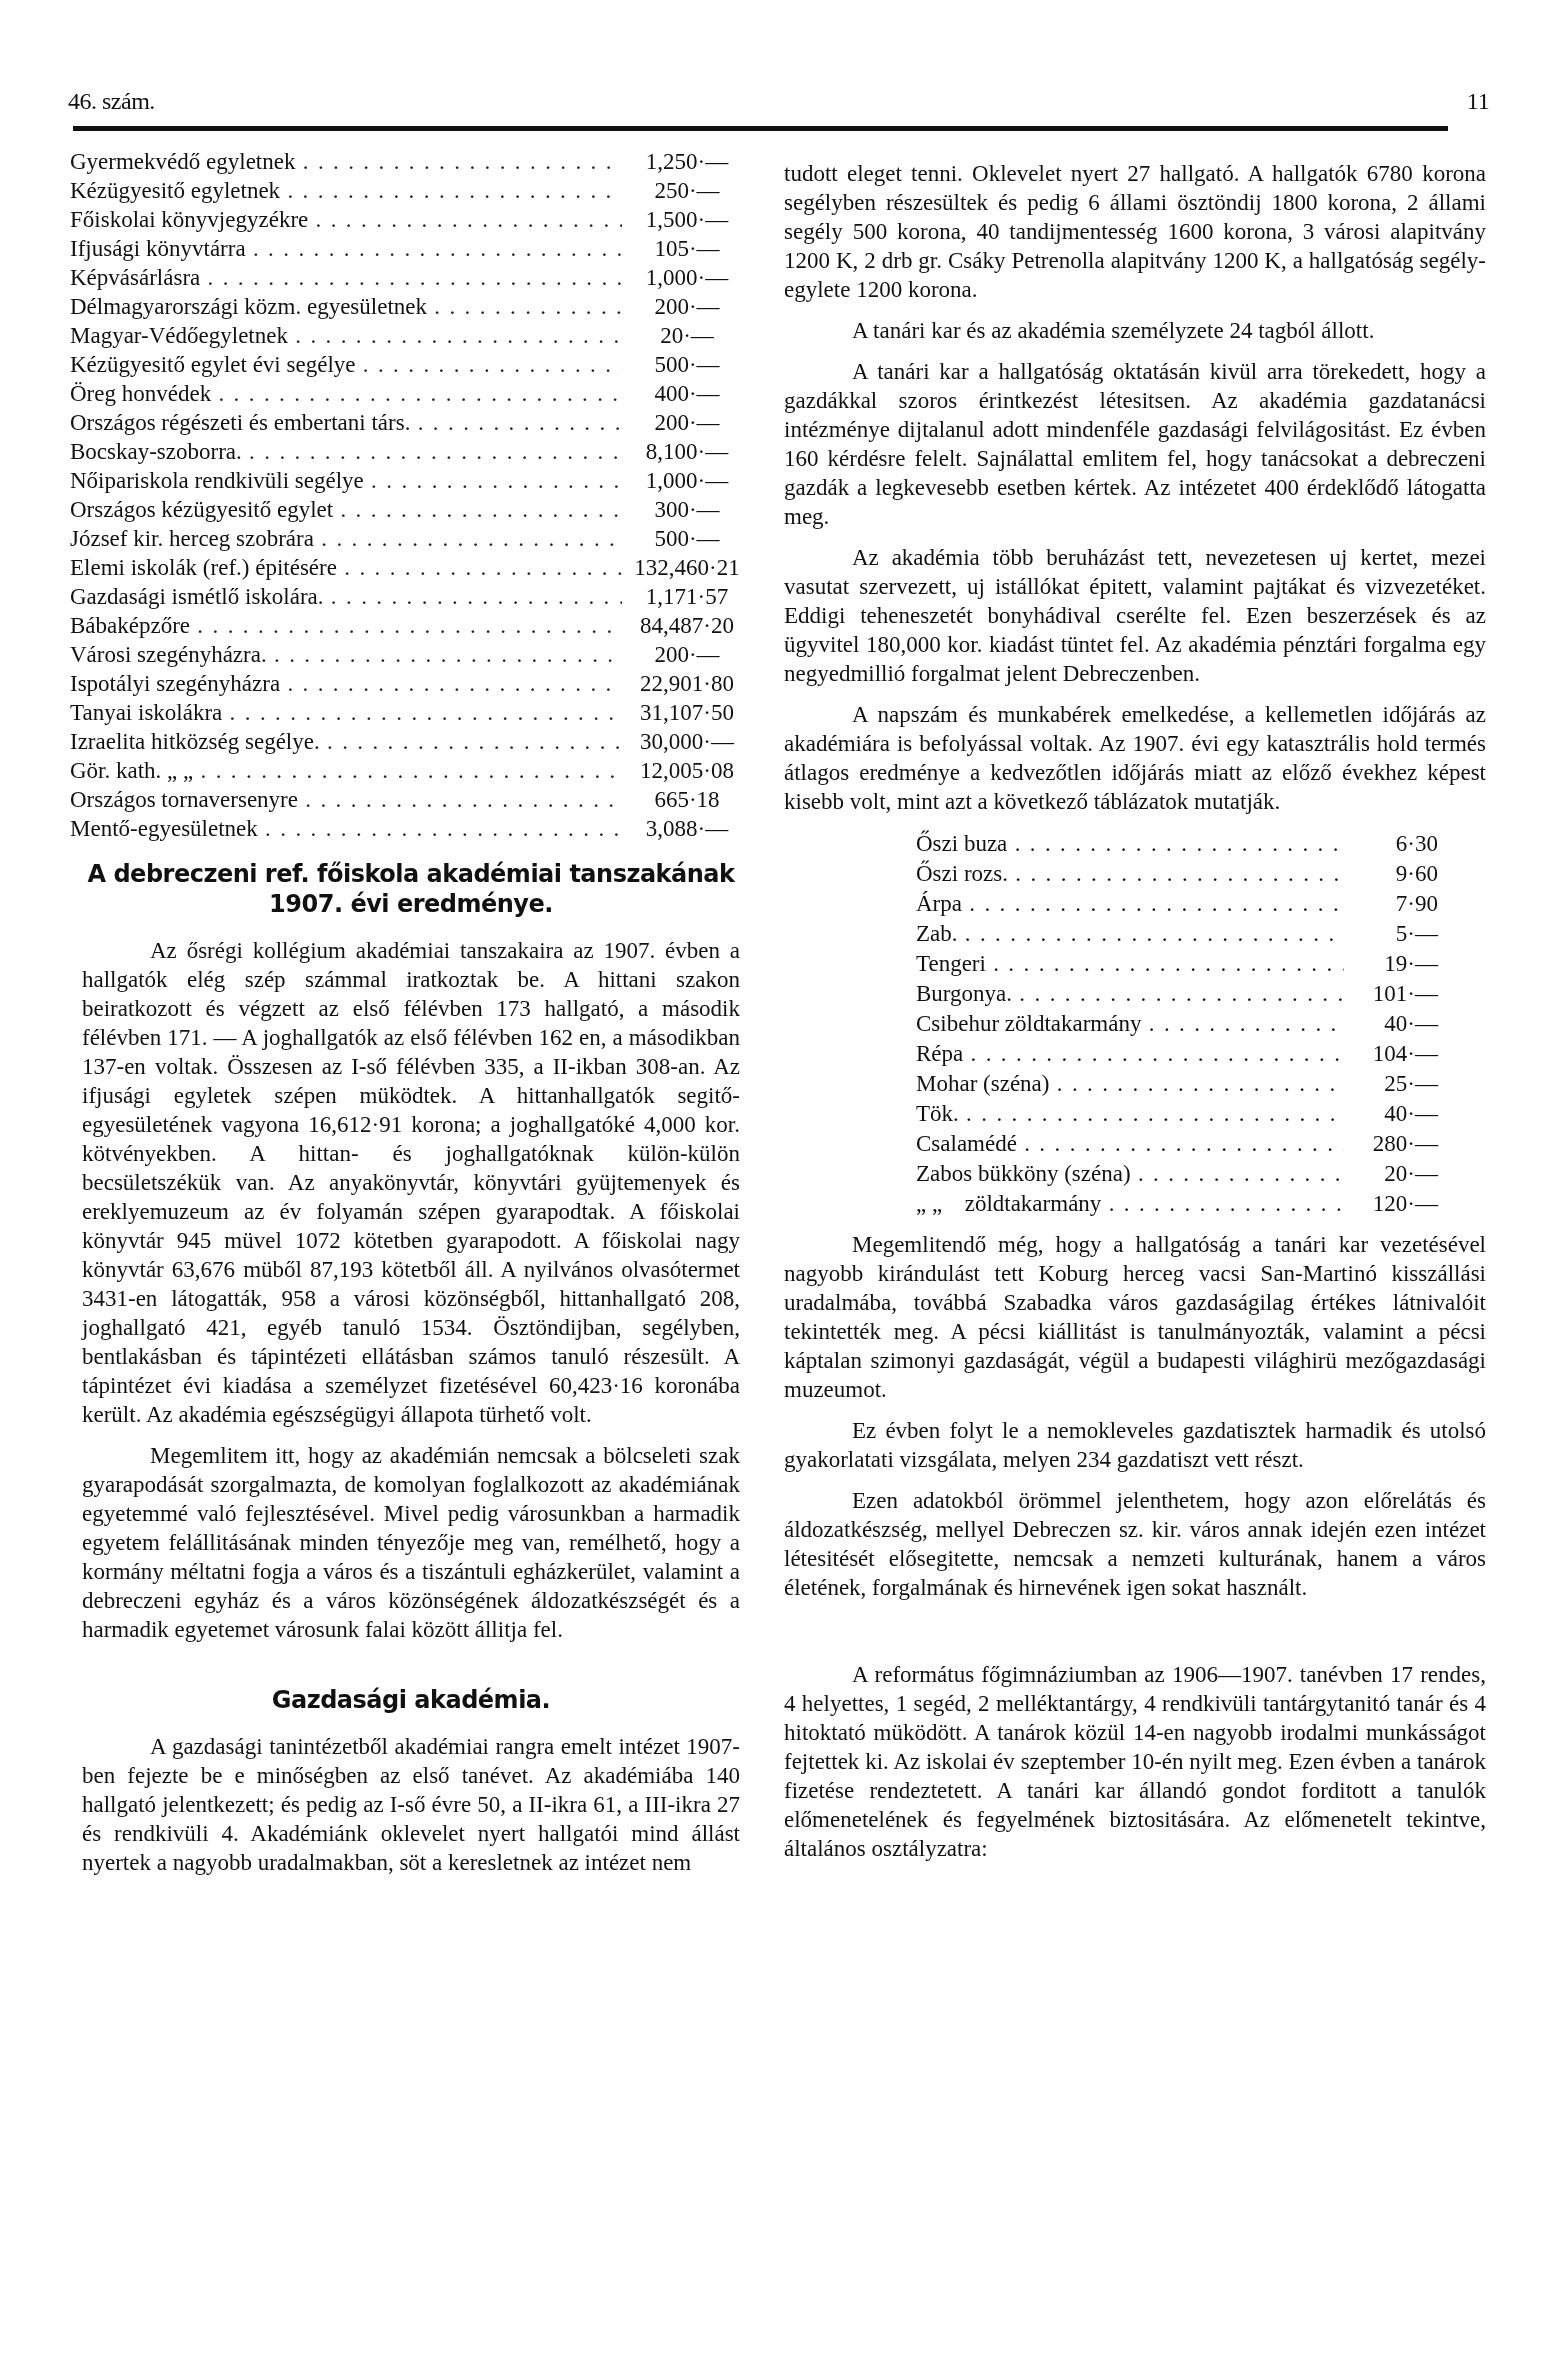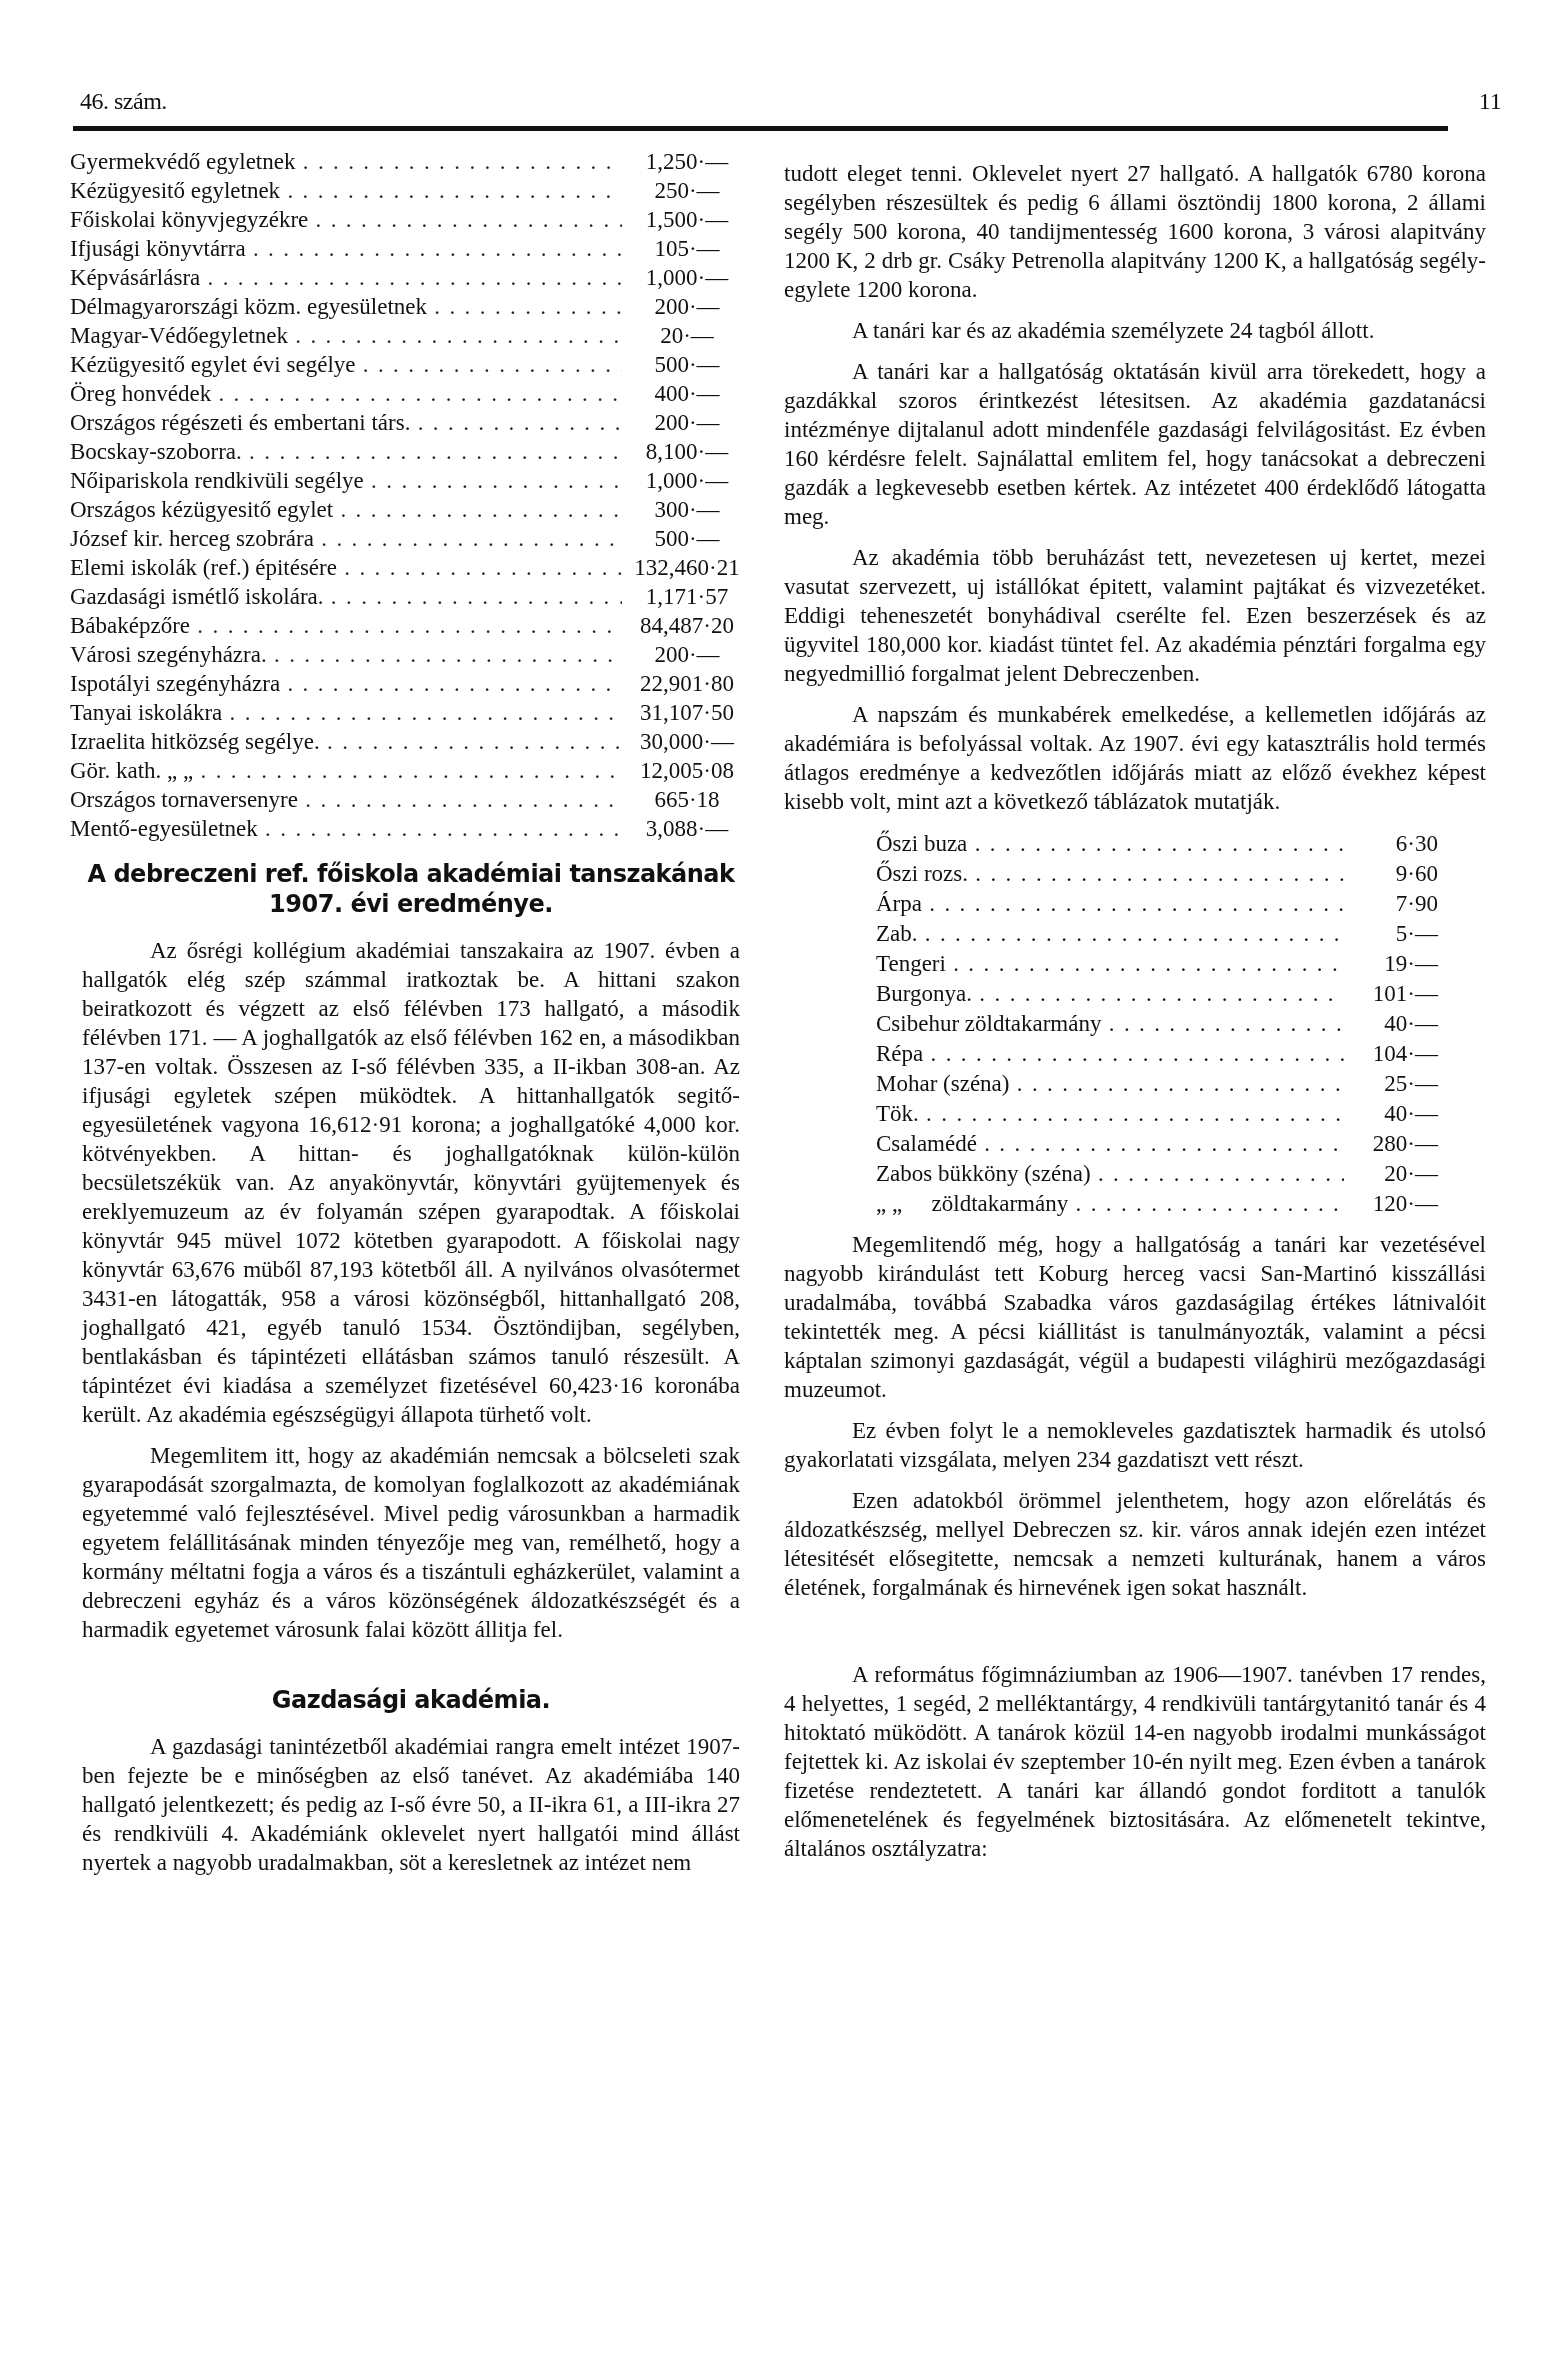--- a/index.html
+++ b/index.html
@@ -2,21 +2,21 @@
 <html style="font-size:8.3px"><head>
 <meta charset="utf-8">
 <style>
   html, body { margin: 0; padding: 0; background: #ffffff; }
   body {
     width: 1542px; height: 2377px; position: relative; overflow: hidden;
     font-family: "Liberation Serif", "DejaVu Serif", serif;
     color: #111111;
   }
   .header {
-    position: absolute; left: 80px; top: 83px; width: 1427px; height: 42px;
+    position: absolute; left: 68px; top: 83px; width: 1427px; height: 42px;
   }
   .hdr-left { position: absolute; left: 0; top: 5.2px; font-size: 24px; letter-spacing: -0.5px; }
   .hdr-center { position: absolute; left: 0; right: 0; top: 5.2px; text-align: center; font-size: 26px; letter-spacing: 11.5px; }
   .hdr-right { position: absolute; right: 5.2px; top: 5.2px; font-size: 24px; }
   .rule { position: absolute; left: 73px; top: 126px; width: 1375px; height: 4.7px; background: #111; }
 
   .col { position: absolute; top: 147px; font-size: 23px; line-height: 29px; }
   .col-left { left: 70px; width: 682px; }
   .col-right { left: 772px; width: 726px; }
 
@@ -28,21 +28,21 @@
   .heading {
     font-family: "DejaVu Sans", "Liberation Sans", sans-serif; font-weight: bold;
     text-align: center; font-size: 24px; line-height: 30px; letter-spacing: -0.5px;
   }
   .para { text-align: justify; margin: 12px; text-indent: 0; }
   .para.indent { text-indent: 68px; }
   .gap-small { height: 15.6px; }
   .gap-med { height: 29px; }
 
   .crop-table { padding-left: 104px; width: 562px; }
-  .crop-row { display: flex; align-items: flex-end; height: 30px; white-space: nowrap; }
+  .crop-row { display: flex; align-items: flex-end; height: 30px; white-space: nowrap; margin-left: 40px; }
   .crop-label { flex: 0 0 auto; }
   .crop-dots { flex: 1 1 auto; overflow: hidden; letter-spacing: 9.4px; padding-left: 7.3px; }
   .crop-value { flex: 0 0 auto; min-width: 94px; text-align: right; }
   .crop-ditto { display: inline-block; width: 94px; }
 </style>
 </head>
 <body>
 
 <div class="header">
   <span class="hdr-left">46. szám.</span>

